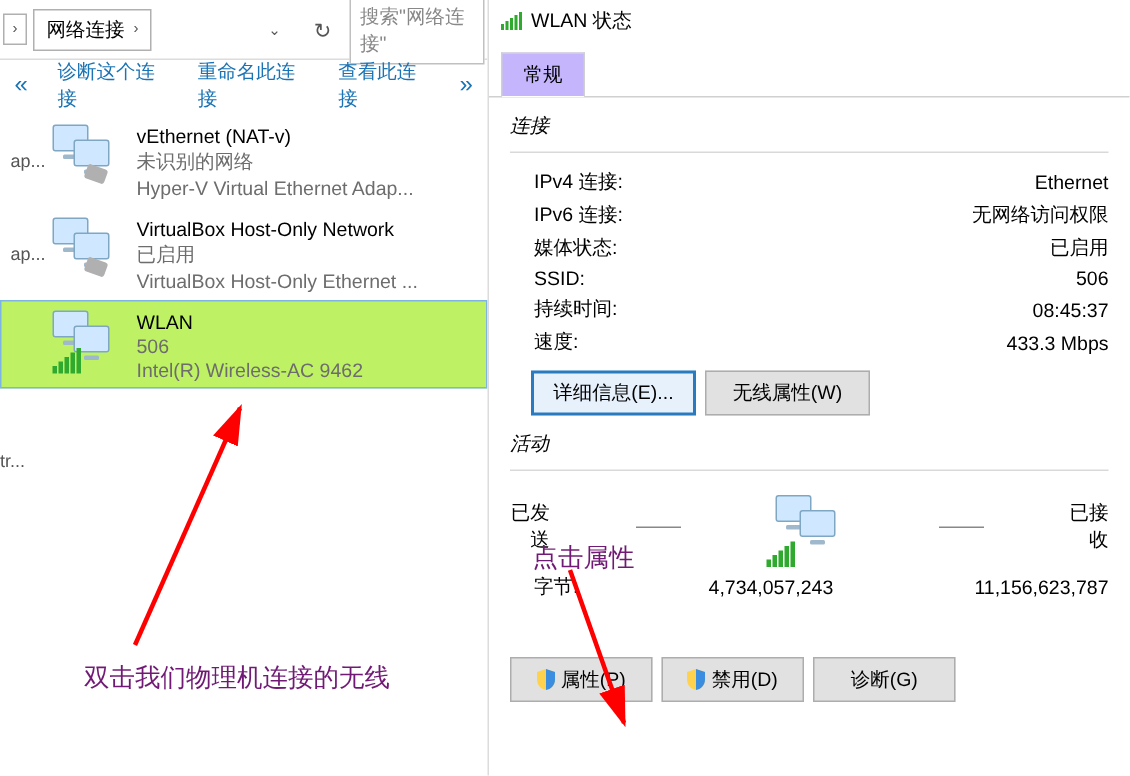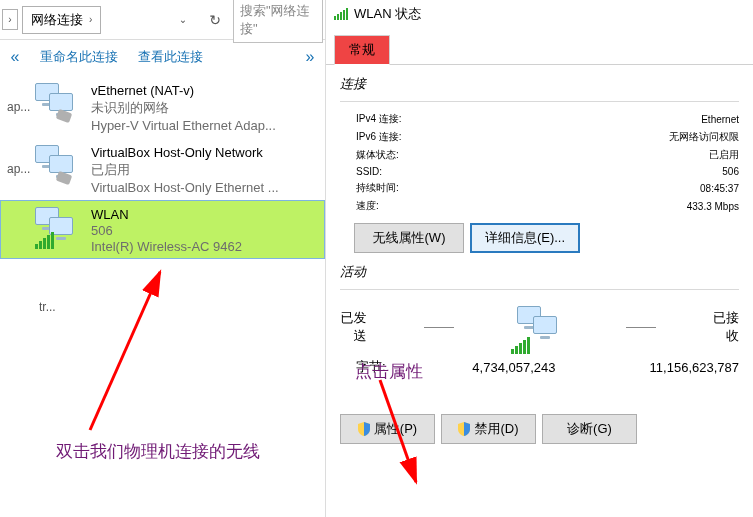--- a/index.html
+++ b/index.html
@@ -34,36 +34,36 @@
     .mon.b { left: 14px; top: 10px; }
     .plug { position: absolute; left: 22px; top: 28px; width: 14px; height: 10px; background: #b0b0b0; border-radius: 2px; transform: rotate(20deg); }
     .bars { position: absolute; left: 0; bottom: 0; display: flex; align-items: flex-end; gap: 1px; }
     .bars span { width: 3px; background: #2faa2f; display: inline-block; }
     .bars span:nth-child(1){height:5px;} .bars span:nth-child(2){height:8px;} .bars span:nth-child(3){height:11px;} .bars span:nth-child(4){height:14px;} .bars span:nth-child(5){height:17px;}
     .txt { flex: 1; min-width: 0; padding-top: 2px; }
     .t-main { font-size: 13px; color: #000; white-space: nowrap; overflow: hidden; text-overflow: ellipsis; }
     .t-sub1 { font-size: 13px; color: #6d6d6d; margin-top: 1px; white-space: nowrap; overflow: hidden; text-overflow: ellipsis; }
     .t-sub2 { font-size: 13px; color: #6d6d6d; margin-top: 1px; white-space: nowrap; overflow: hidden; text-overflow: ellipsis; }
 
-    .side-cut { position: absolute; left: 0; top: 300px; font-size: 12px; color: #555; margin-left: 39px; }
+    .side-cut { position: absolute; left: 0; top: 300px; font-size: 12px; color: #555; }
 
     
     .right { position: absolute; left: 325px; top: 0; width: 428px; height: 517px; background: #fff; border-left: 1px solid #dcdcdc; }
     .dlg-title { height: 28px; display: flex; align-items: center; gap: 6px; padding: 0 8px; font-size: 13px; background: #fff; }
     .bars-sm { display: inline-flex; align-items: flex-end; gap: 1px; }
     .bars-sm span { width: 2px; background: #2faa2f; }
     .bars-sm span:nth-child(1){height:4px;} .bars-sm span:nth-child(2){height:6px;} .bars-sm span:nth-child(3){height:8px;} .bars-sm span:nth-child(4){height:10px;} .bars-sm span:nth-child(5){height:12px;}
 
     .tabs { padding: 6px 8px 0 8px; border-bottom: 1px solid #d0d0d0; }
-    .tab { display: inline-block; padding: 5px 14px; border: 1px solid #d0d0d0; border-bottom: 1px solid #fff; background: #ef4444; font-size: 13px; position: relative; top: 1px; }
+    .tab { display: inline-block; padding: 5px 14px; border: 1px solid #d0d0d0; border-bottom: 1px solid #fff; background: #c4b5fd; font-size: 13px; position: relative; top: 1px; }
 
     .group { margin: 10px 14px 0 14px; }
     .group-title { font-size: 13px; margin-bottom: 8px; font-style: italic; }
     .group-box { border-top: 1px solid #d9d9d9; padding-top: 8px; }
-    .kv { display: flex; justify-content: space-between; align-items: center; font-size: 10px; padding: 2px 0; }
+    .kv { display: flex; justify-content: space-between; align-items: center; font-size: 13px; padding: 2px 0; }
     .kv .k { padding-left: 16px; }
     .kv .v { text-align: right; white-space: nowrap; }
     .bars-q { display: inline-flex; align-items: flex-end; gap: 2px; }
     .bars-q span { width: 4px; background: #2faa2f; }
     .bars-q span:nth-child(1){height:6px;} .bars-q span:nth-child(2){height:10px;} .bars-q span:nth-child(3){height:14px;} .bars-q span:nth-child(4){height:18px;} .bars-q span:nth-child(5){height:22px;}
 
     .btn-row { margin: 8px 0 0 14px; display: flex; gap: 6px; }
     .btn { min-width: 110px; padding: 5px 10px; font-size: 13px; background: #e1e1e1; border: 1px solid #adadad; text-align: center; }
     .btn.focus { border: 2px solid #2a7abf; background: #e6f1fb; padding: 4px 9px; }
 
@@ -110,20 +110,21 @@
         <span class="dropdown-v">⌄</span>
       </div>
     <div class="addr-icon">
         <span class="refresh">↻</span>
       </div>
     <div class="search-box">搜索"网络连接"</div>
   </div>
 
   <div class="cmd-bar">
     <div class="cmd-arrow">«</div>
+    <div class="cmd-item">诊断这个连接</div>
     <div class="cmd-item">重命名此连接</div>
     <div class="cmd-item">查看此连接</div>
     <div class="cmd-arrow rt">»</div>
   </div>
 
   <div class="list">
 
     <div class="row">
       <span class="left-cap">ap...</span>
       <div class="ic-net">
@@ -213,22 +214,22 @@
       <div class="kv">
           <span class="k">持续时间:</span>
           <span class="v">08:45:37</span>
         </div>
       <div class="kv">
           <span class="k">速度:</span>
           <span class="v">433.3 Mbps</span>
         </div>
     </div>
     <div class="btn-row">
+      <div class="btn focus">详细信息(E)...</div>
       <div class="btn">无线属性(W)</div>
-      <div class="btn focus">详细信息(E)...</div>
     </div>
   </div>
 
   <div class="group">
     <div class="group-title">活动</div>
     <div class="group-box">
       <div class="activity-hdr">
         <div class="act-sent">已发送</div>
         <div class="dash"></div>
         <div class="act-ic">

